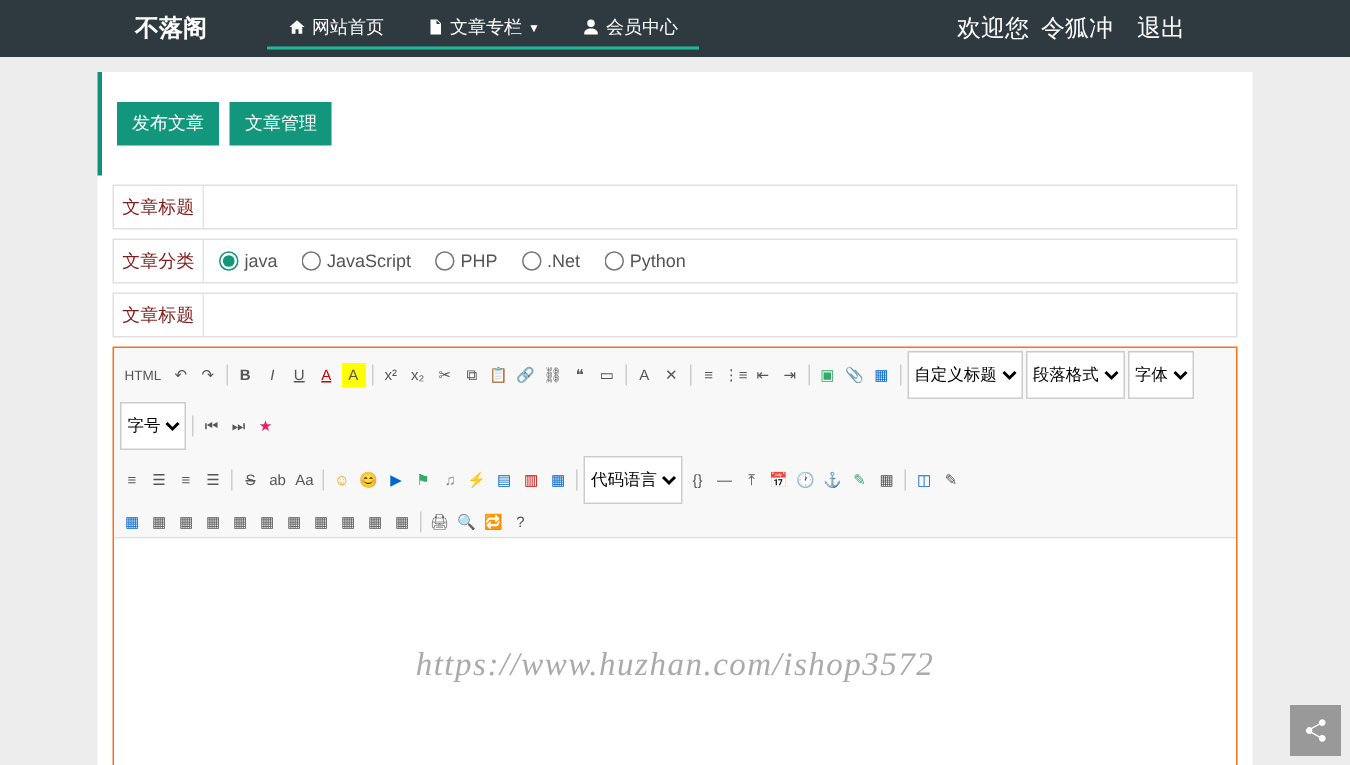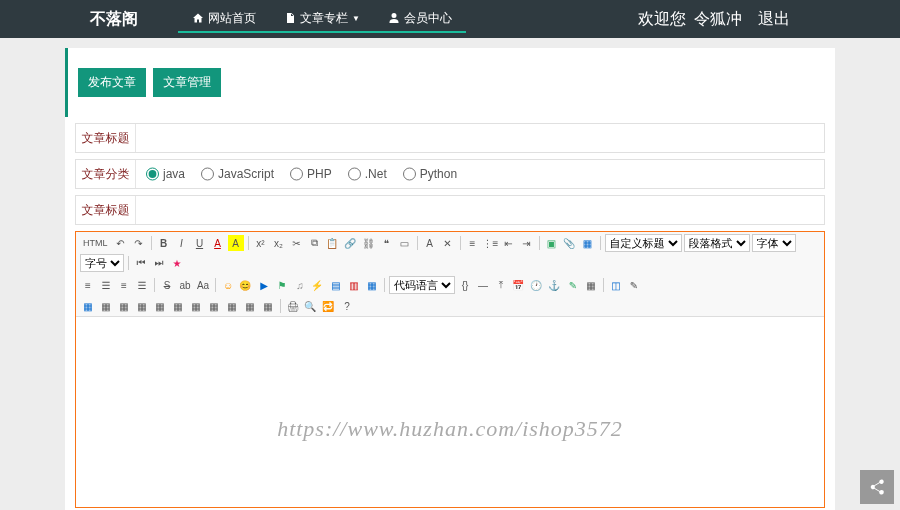--- a/index.html
+++ b/index.html
@@ -16,25 +16,25 @@
 .form-row{display:flex;align-items:center;border:1px solid #e0e0e0;margin:6px 10px 0;height:30px}
 .form-label{width:60px;text-align:center;font-size:12px;color:#7f1d1d;border-right:1px solid #e5e5e5;height:100%;display:flex;align-items:center;justify-content:center}
 .form-body{flex:1;padding:0 10px;display:flex;align-items:center;gap:16px;font-size:12px;color:#555}
 .form-body input[type=text]{border:none;outline:none;width:100%;font-size:12px;color:#999}
 .radio-opt{display:flex;gap:4px}
 .radio-opt input{accent-color:#12967c}
 .editor-wrap{margin:6px 10px 0;border:1px solid #f97316}
 .toolbar{background:#f8f8f8;border-bottom:1px solid #ddd;padding:2px 4px;display:flex;flex-wrap:wrap;gap:2px;align-items:center}
 .tbtn{width:16px;height:16px;display:inline-flex;align-items:center;justify-content:center;font-size:10px;cursor:pointer;color:#555;border:1px solid transparent}
 .tsep{width:1px;height:14px;background:#ccc;margin:0 2px}
-.tsel{font-size:11px;height:18px;border:1px solid #ccc;background:#fff}
+.tsel{font-size:11px;height:32px;border:1px solid #ccc;background:#fff}
 .editor-body{height:190px;background:#fff}
 .editor-foot{display:flex;justify-content:space-between;padding:3px 6px;color:#aaa;font-size:11px;border-top:1px solid #ddd;background:#fafafa}
 .actions{text-align:center;padding:12px 0}
-.watermark{position:fixed;left:50%;top:416px;transform:translateX(-50%);font-family:"Times New Roman",serif;font-size:22px;font-style:italic;color:#aaa;pointer-events:none;letter-spacing:1px}
+.watermark{position:fixed;left:50%;top:430px;transform:translateX(-50%);font-family:"Times New Roman",serif;font-size:22px;font-style:italic;color:#aaa;pointer-events:none;letter-spacing:1px}
 .share-fab{position:fixed;right:6px;bottom:6px;width:34px;height:34px;background:#999;display:flex;align-items:center;justify-content:center;color:#fff;font-size:18px;cursor:pointer}
 .caret{font-size:8px}
 svg.ico{width:12px;height:12px;fill:currentColor}
 </style>
 </head>
 <body>
 
 <div class="navbar">
   <div class="brand">不落阁</div>
   <div class="nav-items">

